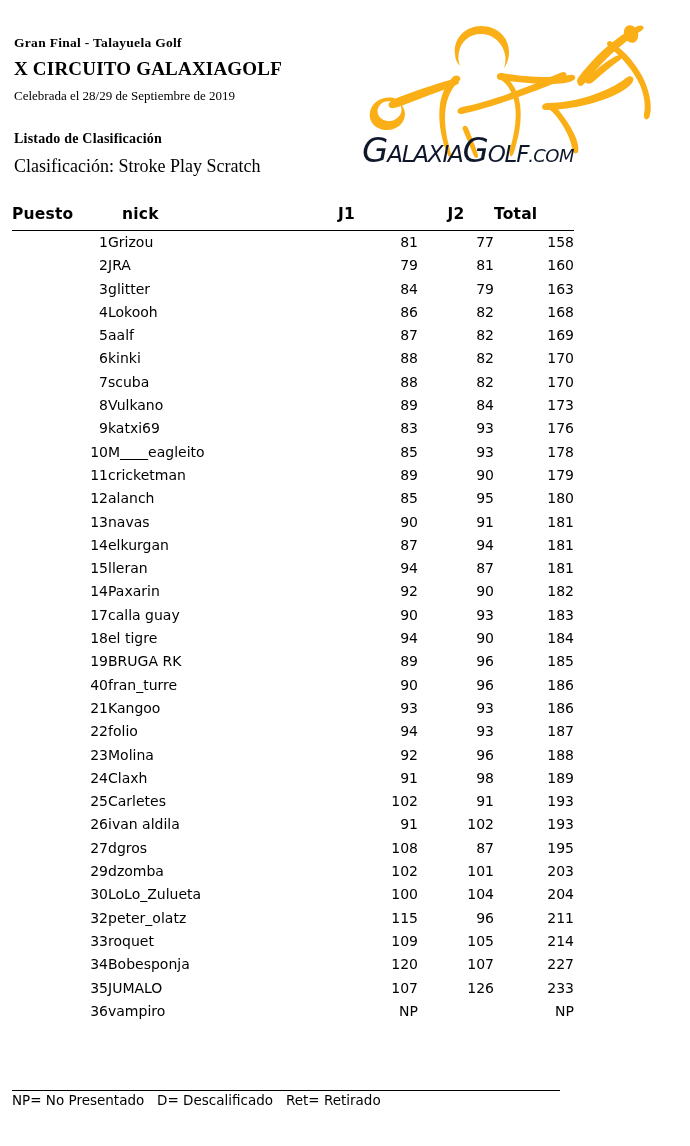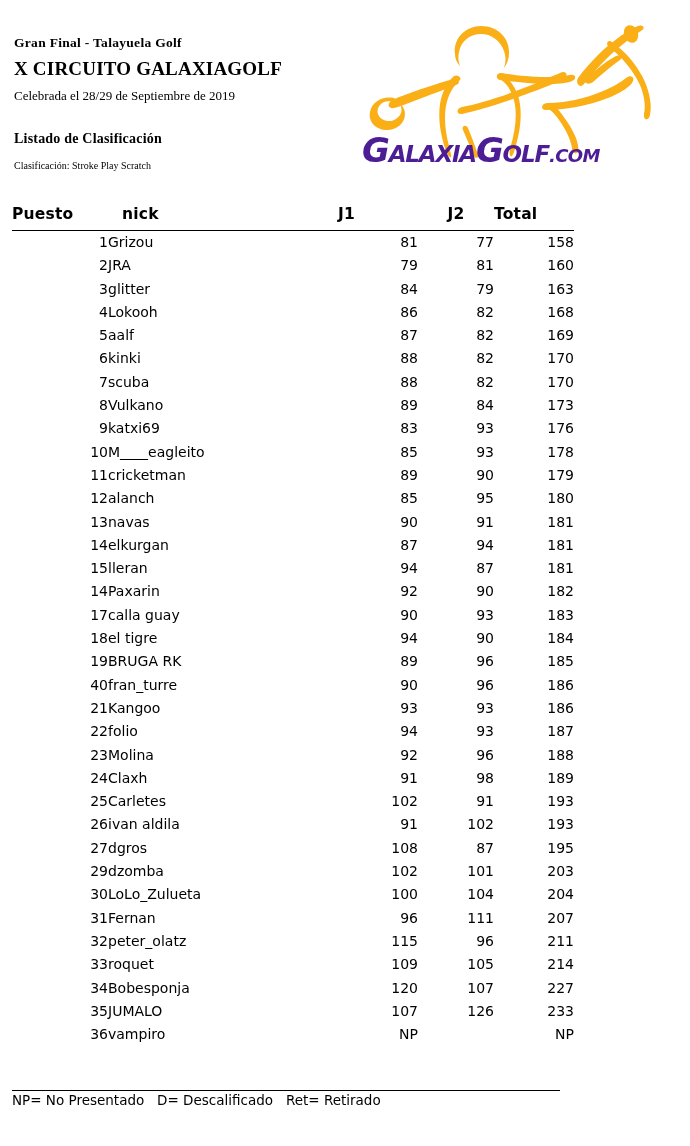--- a/index.html
+++ b/index.html
@@ -54,21 +54,21 @@
   }
   .hdr-line4 {
     font-size: 14px;
     font-weight: bold;
     line-height: 20px;
     margin-top: 23px;
     letter-spacing: 0.2px;
     white-space: nowrap;
   }
   .hdr-line5 {
-    font-size: 10px;
+    font-size: 18px;
     font-weight: normal;
     line-height: 20px;
     margin-top: 7px;
     white-space: nowrap;
   }
 
   
   #logo {
     position: absolute;
     left: 350px;
@@ -82,25 +82,25 @@
     width: 330px;
     height: 140px;
   }
   #logo-wordmark {
     position: absolute;
     left: 12px;
     top: 112px;
     width: 318px;
     height: 42px;
     font-family: "DejaVu Sans", "Liberation Sans", sans-serif;
-    font-weight: bold;
+    font-weight: normal;
     font-style: italic;
     font-size: 32px;
     letter-spacing: -1.2px;
-    color: #4c1d95;
+    color: #0f172a;
     white-space: nowrap;
     line-height: 40px;
   }
   #logo-wordmark .big { font-size: 34px; }
   #logo-wordmark .small { font-size: 23px; }
   #logo-wordmark .tld { font-size: 18px; letter-spacing: -0.6px; }
 
   
   #table-wrap {
     position: absolute;
@@ -438,27 +438,20 @@
           <td class="c-total">203</td>
         </tr>
         <tr>
           <td class="c-puesto">30</td>
           <td class="c-nick">LoLo_Zulueta</td>
           <td class="c-j1">100</td>
           <td class="c-j2">104</td>
           <td class="c-total">204</td>
         </tr>
         <tr>
-          <td class="c-puesto">31</td>
-          <td class="c-nick">Fernan</td>
-          <td class="c-j1">96</td>
-          <td class="c-j2">111</td>
-          <td class="c-total">207</td>
-        </tr>
-        <tr>
           <td class="c-puesto">32</td>
           <td class="c-nick">peter_olatz</td>
           <td class="c-j1">115</td>
           <td class="c-j2">96</td>
           <td class="c-total">211</td>
         </tr>
         <tr>
           <td class="c-puesto">33</td>
           <td class="c-nick">roquet</td>
           <td class="c-j1">109</td>

